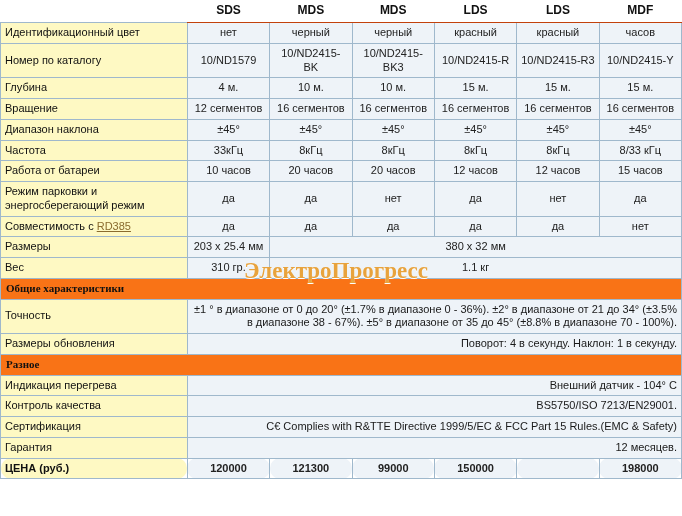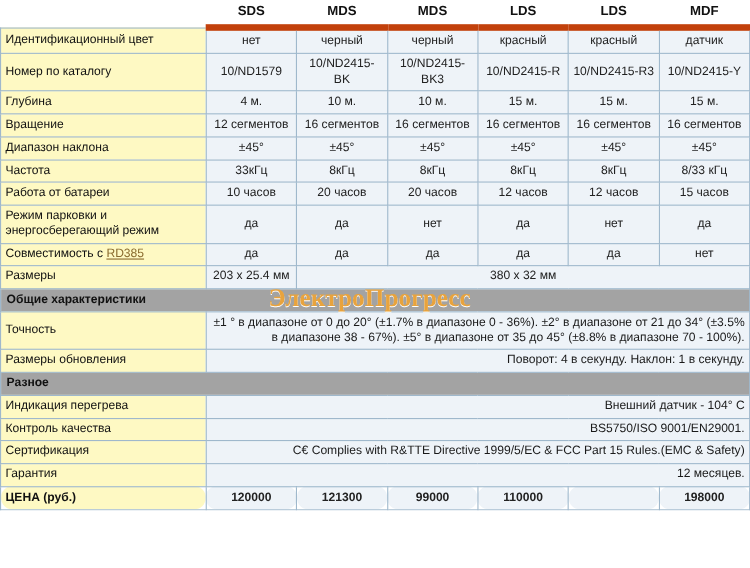--- a/index.html
+++ b/index.html
@@ -28,21 +28,21 @@
   }
   .col-label {
     width: 186px;
   }
   .col-val {
     width: 82px;
   }
   
   .head-row td {
     border: none;
-    border-bottom: 6px solid #c2410c;
+    border-bottom: 1px solid #c2410c;
     background: #ffffff;
     text-align: center;
     font-weight: bold;
     font-size: 12px;
     color: #111;
     padding-bottom: 4px;
   }
   .head-row td.col-label {
     border-bottom: none;
   }
@@ -52,25 +52,26 @@
     background: #fef9c3;
     padding-left: 5px;
     color: #111;
   }
   .val {
     text-align: center;
     background: #eef3f8;
     color: #222;
   }
   .section td {
-    background: #a3a3a3;
+    background: #f97316;
     font-weight: bold;
     text-align: left;
     padding-left: 5px;
     color: #111;
+    font-family: Liberation Serif, serif;
   }
   .note {
     text-align: right;
     background: #eef3f8;
     padding: 5px 8px;
     line-height: 1.45;
   }
   .link {
     color: #8a6b2e;
     text-decoration: underline;
@@ -124,21 +125,21 @@
       <td>MDF</td>
     </tr>
 
     <tr>
       <td class="label">Идентификационный цвет</td>
       <td class="val">нет</td>
       <td class="val">черный</td>
       <td class="val">черный</td>
       <td class="val">красный</td>
       <td class="val">красный</td>
-      <td class="val">датчик</td>
+      <td class="val">часов</td>
     </tr>
 
     <tr>
       <td class="label">Номер по каталогу</td>
       <td class="val">10/ND1579</td>
       <td class="val">10/ND2415-BK</td>
       <td class="val">10/ND2415-BK3</td>
       <td class="val">10/ND2415-R</td>
       <td class="val">10/ND2415-R3</td>
       <td class="val">10/ND2415-Y</td>
@@ -213,20 +214,25 @@
       <td class="val">да</td>
       <td class="val">нет</td>
     </tr>
 
     <tr>
       <td class="label">Размеры</td>
       <td class="val">203 x 25.4 мм</td>
       <td class="val" colspan="5">380 x 32 мм</td>
     </tr>
 
+    <tr>
+      <td class="label">Вес</td>
+      <td class="val">310 гр.</td>
+      <td class="val" colspan="5">1.1 кг</td>
+    </tr>
 
     <tr class="section">
       <td colspan="7">Общие характеристики</td>
     </tr>
 
     <tr>
       <td class="label">Точность</td>
       <td class="note" colspan="6">±1 ° в диапазоне от 0 до 20° (±1.7% в диапазоне 0 - 36%). ±2° в диапазоне от 21 до 34° (±3.5% в диапазоне 38 - 67%). ±5° в диапазоне от 35 до 45° (±8.8% в диапазоне 70 - 100%).</td>
     </tr>
 
@@ -238,36 +244,36 @@
     <tr class="section">
       <td colspan="7">Разное</td>
     </tr>
 
     <tr>
       <td class="label">Индикация перегрева</td>
       <td class="note" colspan="6">Внешний датчик - 104° С</td>
     </tr>
     <tr>
       <td class="label">Контроль качества</td>
-      <td class="note" colspan="6">BS5750/ISO 9001/EN29001.</td>
+      <td class="note" colspan="6">BS5750/ISO 7213/EN29001.</td>
     </tr>
     <tr>
       <td class="label">Сертификация</td>
       <td class="note" colspan="6">C€ Complies with R&amp;TTE Directive 1999/5/EC &amp; FCC Part 15 Rules.(EMC &amp; Safety)</td>
     </tr>
     <tr>
       <td class="label">Гарантия</td>
       <td class="note" colspan="6">12 месяцев.</td>
     </tr>
 
     <tr class="price">
       <td class="label">ЦЕНА (руб.)</td>
       <td class="val">120000</td>
       <td class="val">121300</td>
       <td class="val">99000</td>
-      <td class="val">110000</td>
+      <td class="val">150000</td>
       <td class="val"></td>
       <td class="val">198000</td>
     </tr>
   </tbody>
 </table>
 <div class="watermark">ЭлектроПрогресс</div>
 </div>
 
 </body></html>

